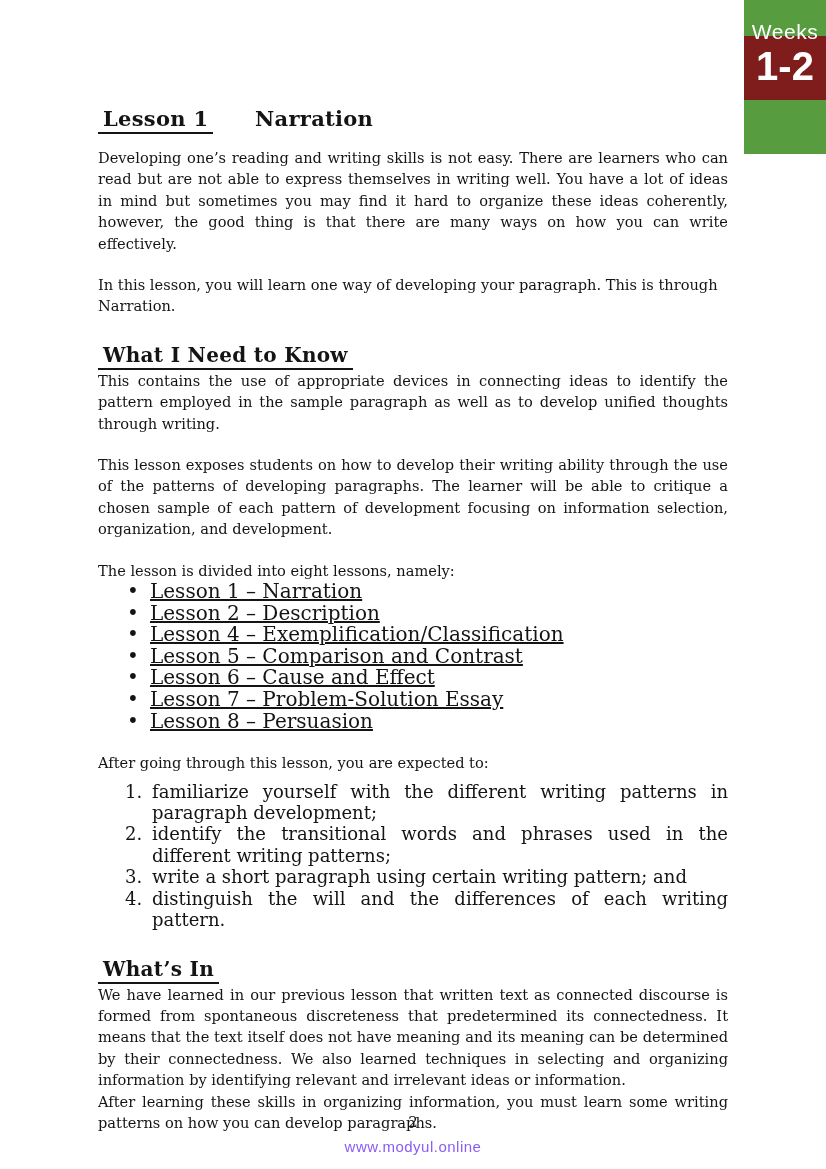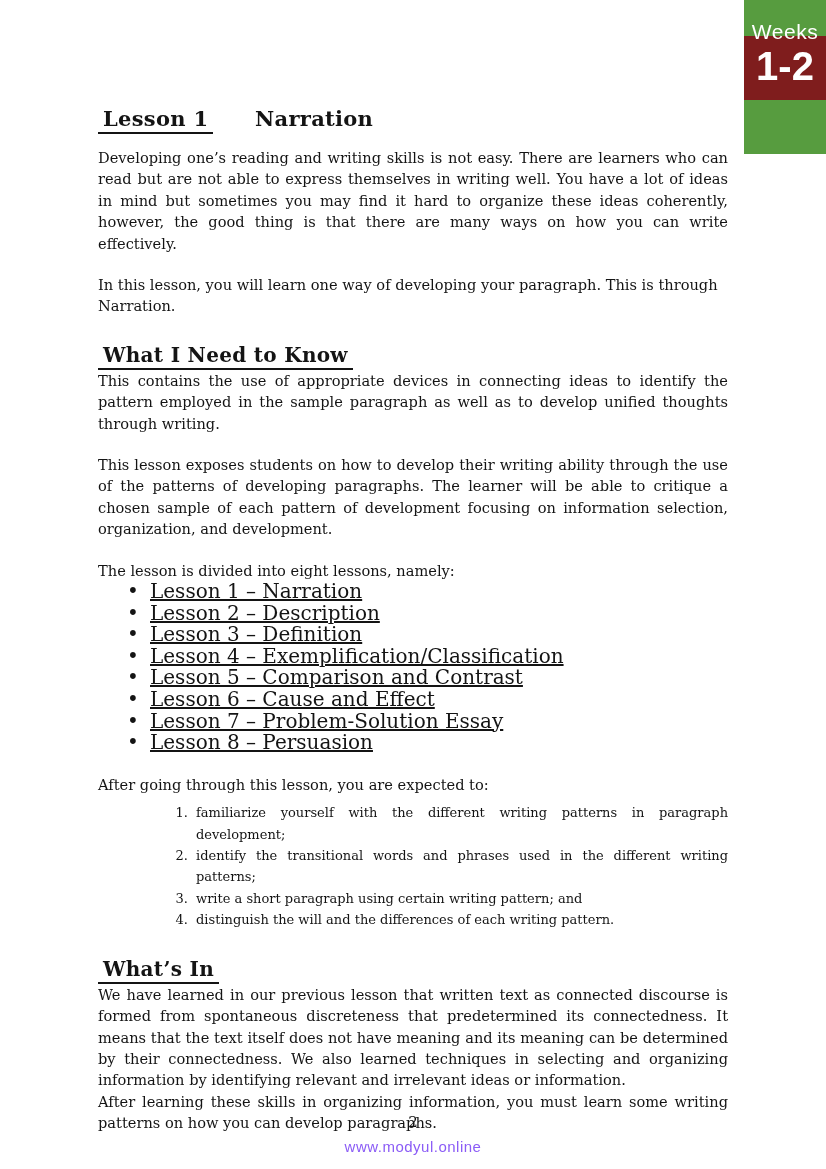--- a/index.html
+++ b/index.html
@@ -38,22 +38,22 @@
 
   ul.lessons { list-style: none; margin: 0 0 20px 0; }
   ul.lessons li {
     position: relative; padding-left: 52px;
     font-size: 20px; line-height: 21.6px; text-decoration: underline;
   }
   ul.lessons li::before { content: "\2022"; position: absolute; left: 29px; }
 
   ol.objectives { margin: 7px 0 26px 28px; padding-left: 22px; }
   ol.objectives li {
-    font-size: 13px; line-height: 21.4px;
-    text-align: justify; padding-left: 4px; margin-left: 44px;
+    font-size: 18px; line-height: 21.4px;
+    text-align: justify; padding-left: 4px;
   }
 
   .footer { position: absolute; left: 0; bottom: 0; width: 826px; text-align: center; }
   .page-number { font-size: 15px; color: #141414; margin-bottom: 7px; }
   .watermark {
     font-family: "Liberation Sans", sans-serif;
     font-size: 15px; color: #8b5cf6; letter-spacing: 0.5px;
     margin-bottom: 14px;
   }
 </style>
@@ -82,21 +82,20 @@
       <span class="underlined">What I Need to Know</span>
     </h2>
 
     <p>This contains the use of appropriate devices in connecting ideas to identify the pattern employed in the sample paragraph as well as to develop unified thoughts through writing.</p>
     <p>This lesson exposes students on how to develop their writing ability through the use of the patterns of developing paragraphs.  The learner will be able to critique a chosen sample of each pattern of development focusing on information selection, organization, and development.</p>
     <p class="left tight">The lesson is divided into eight lessons, namely:</p>
 
     <ul class="lessons">
       <li>Lesson 1 – Narration</li>
       <li>Lesson 2 – Description</li>
-      <li>Lesson 3 – Definition</li>
       <li>Lesson 4 – Exemplification/Classification</li>
       <li>Lesson 5 – Comparison and Contrast</li>
       <li>Lesson 6 – Cause and Effect</li>
       <li>Lesson 7 – Problem-Solution Essay</li>
       <li>Lesson 8 – Persuasion</li>
     </ul>
 
     <p class="left tight">After going through this lesson, you are expected to:</p>
 
     <ol class="objectives">

